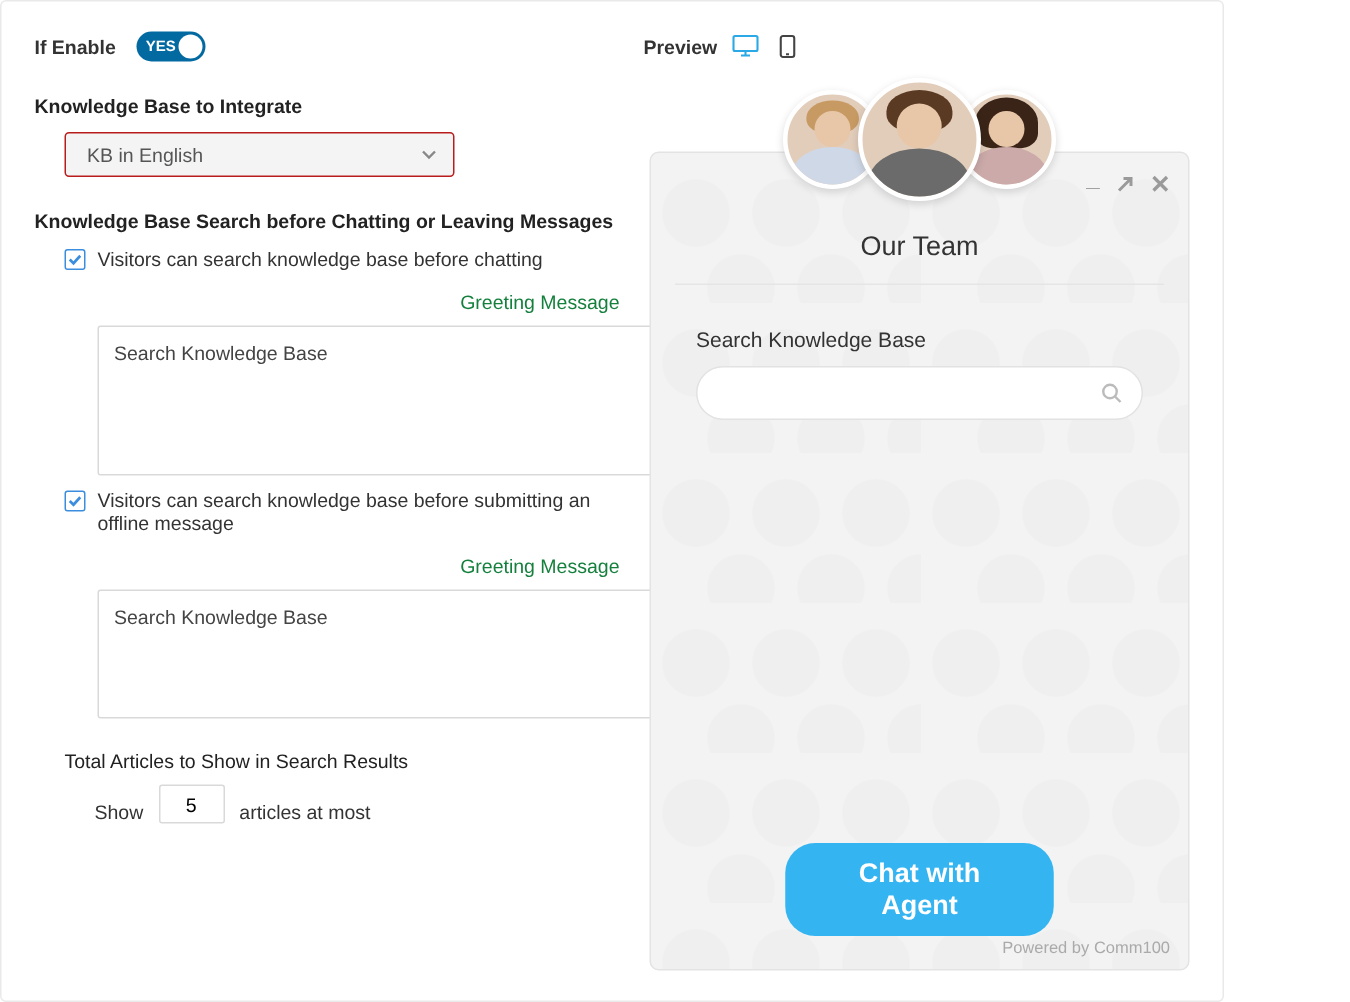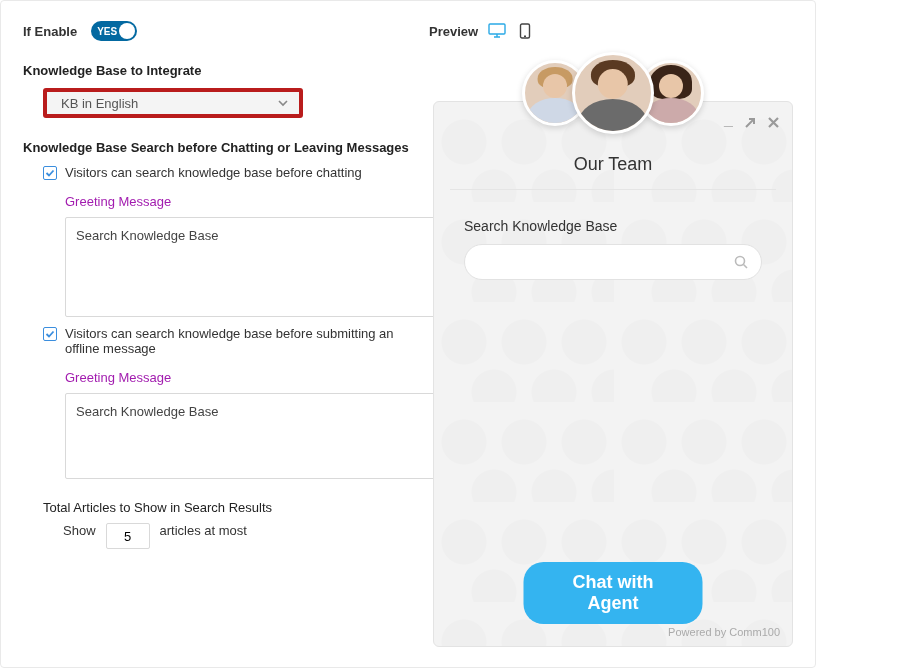--- a/index.html
+++ b/index.html
@@ -48,50 +48,50 @@
     background:#fff;
   }
 
   h4.section {
     font-size:13px; font-weight:700; margin:22px 0 10px 0; color:#222;
   }
 
   .select {
     width: 260px; height: 30px;
     background:#f4f4f4;
-    border:4px solid #b91c1c;
+    border:1px solid #b91c1c;
     border-radius:3px;
     display:flex; align-items:center; justify-content:space-between;
     padding:0 10px 0 14px;
     color:#555;
     margin-left:20px;
   }
   .chev { width:12px; height:12px; }
   .chev svg { display:block; }
 
   .chk-row { display:flex; align-items:flex-start; gap:8px; margin-left:20px; }
   .chk-row.mt { margin-top:6px; }
   .chk {
     width:14px; height:14px; border:1px solid #3b8ede; border-radius:2px;
     display:flex; align-items:center; justify-content:center;
     margin-top:1px;
     flex:0 0 14px;
   }
   .chk svg { display:block; }
 
   .greeting-block { margin-left:42px; margin-top:14px; }
-  .greeting-block .lbl { color:#a21caf; margin-bottom:8px; }
+  .greeting-block .lbl { color:#15803d; margin-bottom:8px;text-align:right; }
   textarea.greeting {
     width: 400px; height: 100px;
     border:1px solid #d9d9d9; border-radius:2px;
     padding:10px; font: inherit; color:#444;
     resize: both;
   }
 
-  .total-row { display:flex; align-items:flex-start; gap:10px; margin-left:20px; margin-top:8px; }
+  .total-row { display:flex; align-items:flex-end; gap:10px; margin-left:20px; margin-top:8px; }
   .num {
     width:44px; height:26px; border:1px solid #d9d9d9; border-radius:2px;
     text-align:center; font:inherit;
   }
 
   
   .preview-head { display:flex; align-items:center; gap:10px; margin-top:2px; margin-left:6px;}
   .dev-icon { width:18px; height:16px; display:inline-flex; align-items:center; justify-content:center; }
   .dev-icon.active svg path, .dev-icon.active svg rect { stroke:#2aa9e6; }
   .dev-icon svg path, .dev-icon svg rect { stroke:#444; fill:none; stroke-width:1.4; }

